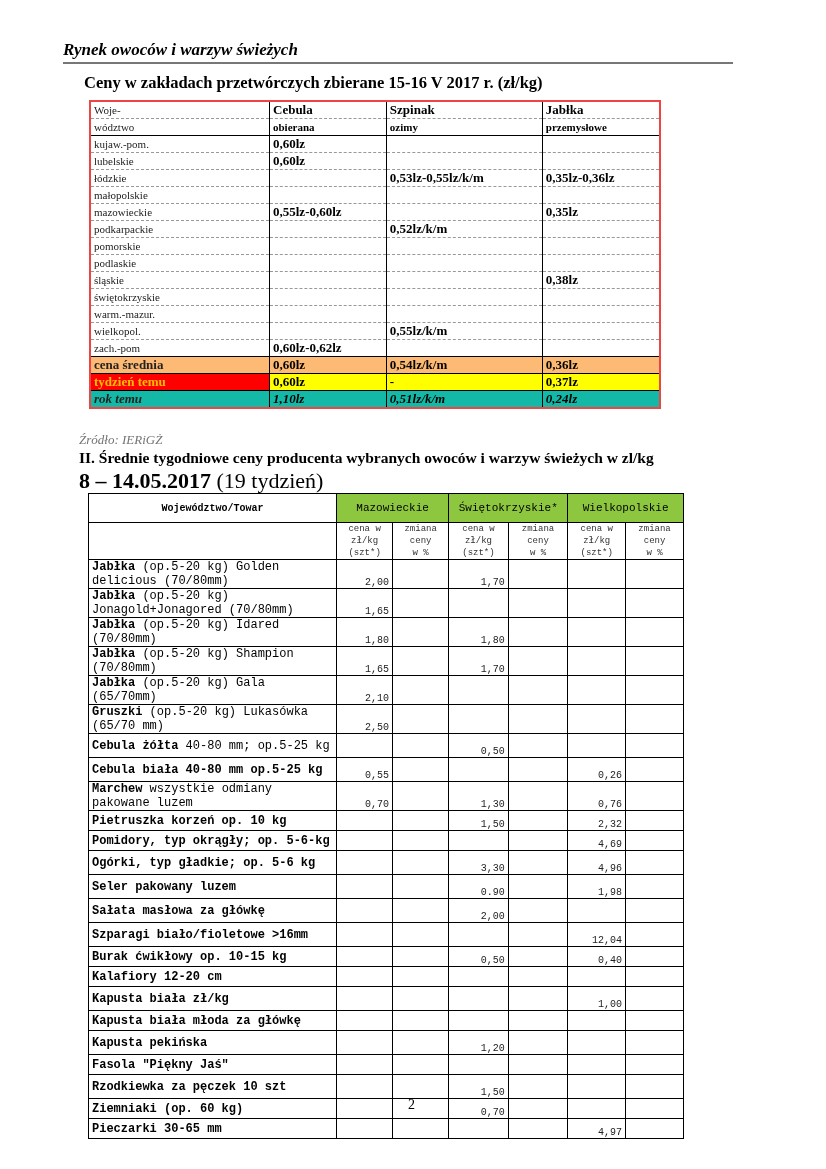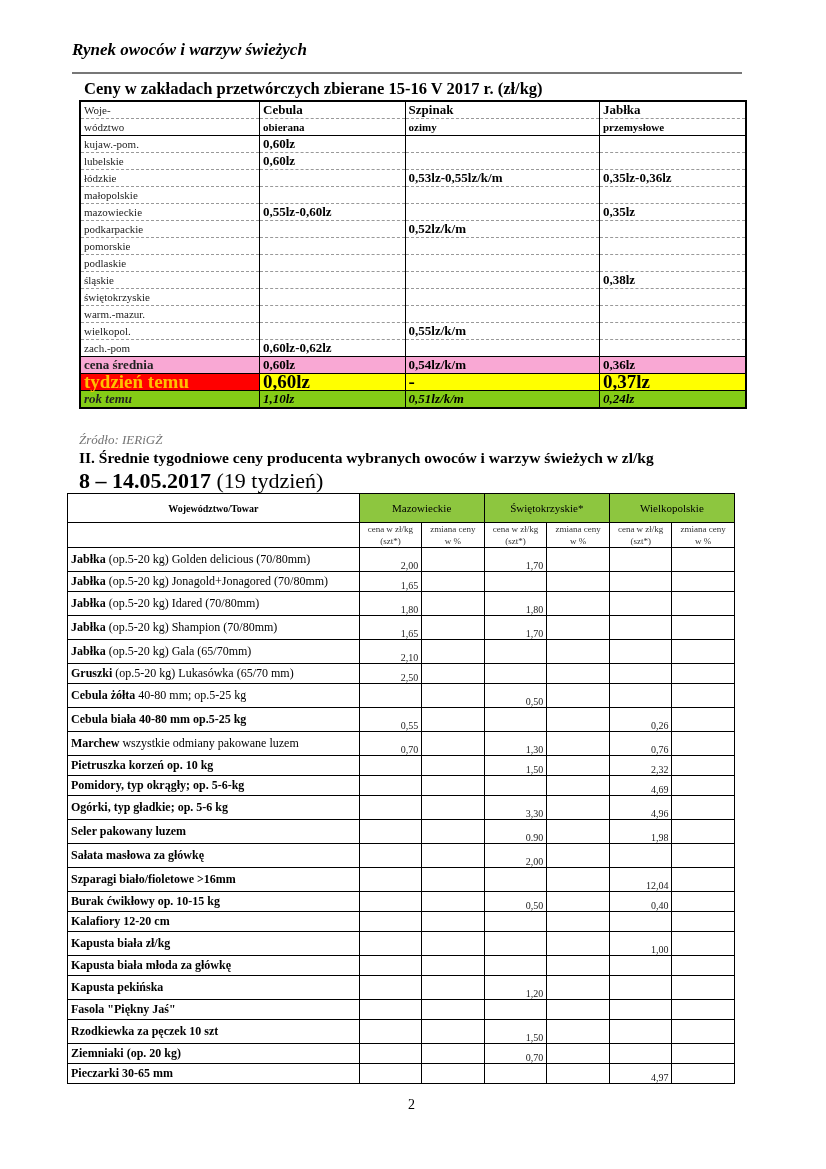--- a/index.html
+++ b/index.html
@@ -1,36 +1,36 @@
 <!DOCTYPE html>
 <html><head>
 <meta charset="utf-8">
 <style>
   html,body{margin:0;padding:0;background:#fff;}
   body{width:826px;height:1169px;position:relative;font-family:"Liberation Serif",serif;color:#000;overflow:hidden;}
-  .header{position:absolute;left:72px;top:40px;width:670px;border-bottom:2px solid #777;padding-bottom:12px;}
+  .header{position:absolute;left:63px;top:40px;width:670px;border-bottom:2px solid #777;padding-bottom:2px;}
   .header span{font-style:italic;font-weight:bold;font-size:17px;}
-  .t1title{position:absolute;left:84px;top:79px;font-weight:bold;font-size:16.5px;}
+  .t1title{position:absolute;left:84px;top:73px;font-weight:bold;font-size:16.5px;}
   table{border-collapse:collapse;}
-  #t1{position:absolute;left:79px;top:100px;width:668px;border:2px solid #000000;font-size:12px;}
+  #t1{position:absolute;left:89px;top:100px;width:572px;border:2px solid #ef4444;font-size:12px;}
   #t1 td{border-left:1.5px solid #000;border-right:1.5px solid #000;border-bottom:1px dashed #999;height:16px;padding:0 3px;line-height:16px;}
   #t1 td.c{text-align:left;font-weight:bold;font-size:13px;}
   #t1 td.reg{font-size:11px;color:#222;width:172px;}
   #t1 .hdr td{border-bottom:1.5px solid #000;}
   #t1 .hdr td.c{font-size:11px;line-height:14px;}
   #t1 .hdr td.reg{line-height:14px;font-size:11px;}
-  #t1 tr.avg td{background:#f9a8d4;border-top:1.5px solid #000;border-bottom:1.5px solid #000;font-weight:bold;font-size:13px;}
-  #t1 tr.week td{background:#ffff00;border-bottom:1.5px solid #000;font-weight:bold;font-size:19px;}
+  #t1 tr.avg td{background:#fdba74;border-top:1.5px solid #000;border-bottom:1.5px solid #000;font-weight:bold;font-size:13px;}
+  #t1 tr.week td{background:#ffff00;border-bottom:1.5px solid #000;font-weight:bold;font-size:13px;}
   #t1 tr.week td.reg{background:#ff0000;color:#ffc000;}
-  #t1 tr.year td{background:#84cc16;font-weight:bold;font-style:italic;font-size:13px;}
+  #t1 tr.year td{background:#14b8a6;font-weight:bold;font-style:italic;font-size:13px;}
   .source{position:absolute;left:79px;top:432px;font-style:italic;font-size:13px;color:#737373;}
   .t2title{position:absolute;left:79px;top:449px;font-weight:bold;font-size:15.5px;}
   .t2date{position:absolute;left:79px;top:468px;font-size:22px;}
   .t2date b{font-weight:bold;}
-  #t2{position:absolute;left:67px;top:493px;width:668px;border:1.5px solid #000;font-family:Liberation Serif, serif;font-size:10px;}
+  #t2{position:absolute;left:88px;top:493px;width:596px;border:1.5px solid #000;font-family:Liberation Mono, monospace;font-size:10px;}
   #t2 td{border:1px solid #000;padding:0 3px;height:19px;}
   #t2 td.name{width:282px;font-size:12px;}
   #t2 td.name b{font-weight:bold;}
   #t2 td.val{text-align:right;vertical-align:bottom;color:#222;width:55px;}
   #t2 tr.r1 td{height:28px;}
   #t2 td.region{background:#8dc63f;text-align:center;font-size:11px;height:28px;}
   #t2 td.sub{text-align:center;font-size:9px;line-height:12px;color:#333;}
   #t2 tr.tall td{height:23px;}
   .pagenum{position:absolute;left:408px;top:1097px;font-size:14px;}
 </style>
@@ -388,21 +388,21 @@
       <tr class="tall">
         <td class="name"><b>Rzodkiewka za pęczek 10 szt</b><span></span></td>
         <td class="val"></td>
         <td class="val"></td>
         <td class="val">1,50</td>
         <td class="val"></td>
         <td class="val"></td>
         <td class="val"></td>
       </tr>
       <tr>
-        <td class="name"><b>Ziemniaki  (op. 20 kg)</b><span></span></td>
+        <td class="name"><b>Ziemniaki  (op. 60 kg)</b><span></span></td>
         <td class="val"></td>
         <td class="val"></td>
         <td class="val">0,70</td>
         <td class="val"></td>
         <td class="val"></td>
         <td class="val"></td>
       </tr>
       <tr>
         <td class="name"><b>Pieczarki 30-65 mm</b><span></span></td>
         <td class="val"></td>

